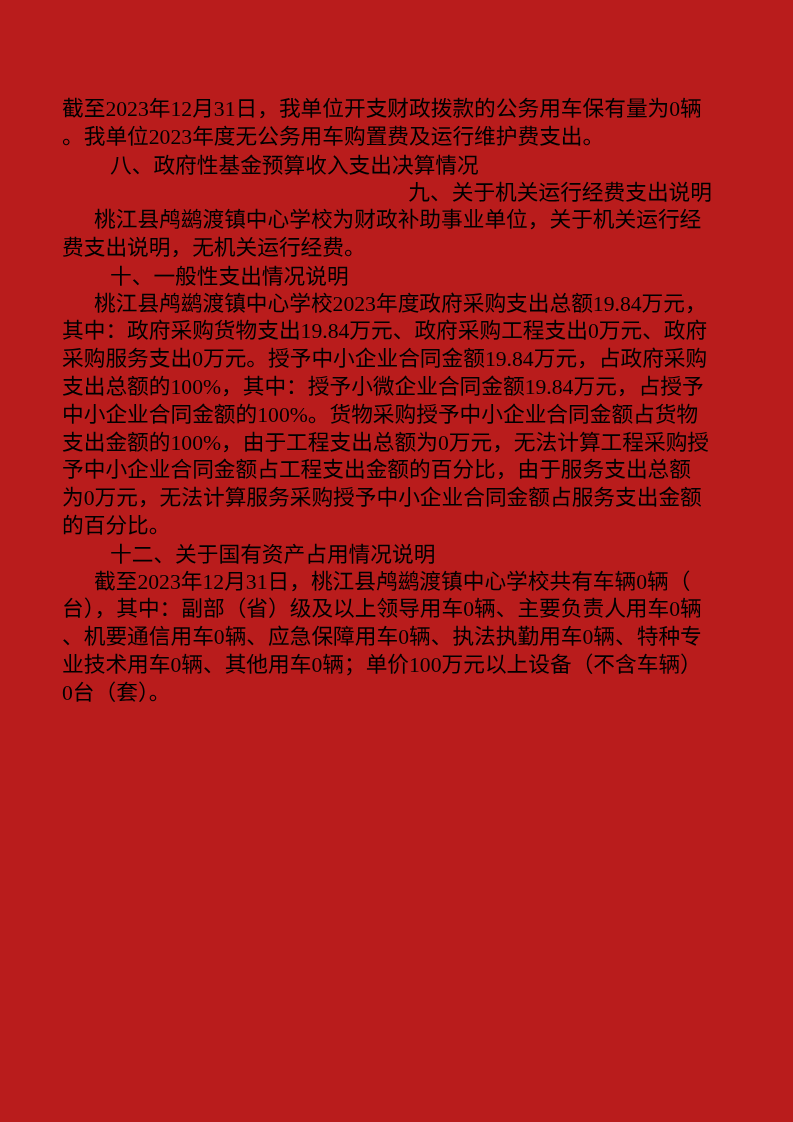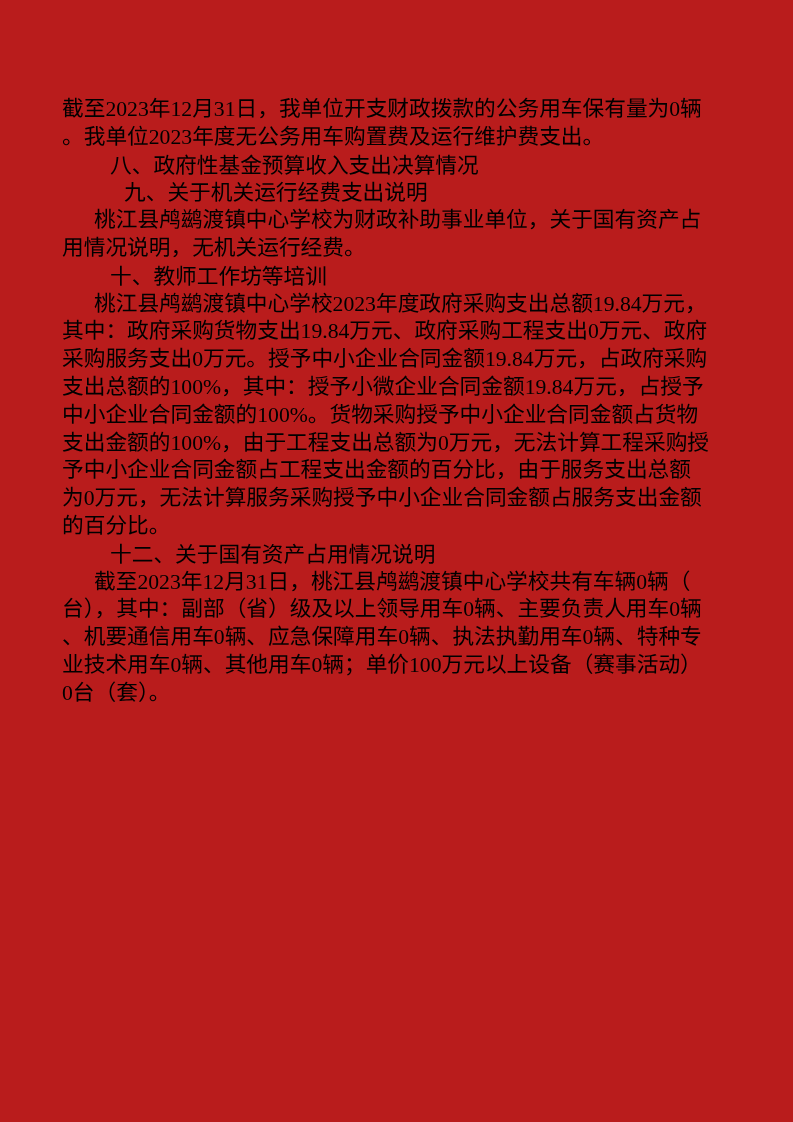--- a/index.html
+++ b/index.html
@@ -39,29 +39,30 @@
   .para.continuation {
     text-indent: 0;
   }
   .heading {
     font-family: "Liberation Sans", "DejaVu Sans", sans-serif;
     font-weight: 400;
     text-indent: 48px;
   }
   .heading.extra-indent {
     text-indent: 62px;
+    text-align: right;
   }
 </style>
 </head>
 <body>
 
 <main class="page" style="background: #b91c1c; padding-left: 20px;">
   <section class="text-block" id="doc-blocks" style="color: rgb(0, 0, 0);">
       <p class="para continuation">截至2023年12月31日，我单位开支财政拨款的公务用车保有量为0辆。我单位2023年度无公务用车购置费及运行维护费支出。</p>
       <p class="heading">八、政府性基金预算收入支出决算情况</p>
       <p class="heading extra-indent">九、关于机关运行经费支出说明</p>
-      <p class="para">桃江县鸬鹚渡镇中心学校为财政补助事业单位，关于国有资产占用情况说明，无机关运行经费。</p>
-      <p class="heading">十、教师工作坊等培训</p>
+      <p class="para">桃江县鸬鹚渡镇中心学校为财政补助事业单位，关于机关运行经费支出说明，无机关运行经费。</p>
+      <p class="heading">十、一般性支出情况说明</p>
       <p class="para">桃江县鸬鹚渡镇中心学校2023年度政府采购支出总额19.84万元，其中：政府采购货物支出19.84万元、政府采购工程支出0万元、政府采购服务支出0万元。授予中小企业合同金额19.84万元，占政府采购支出总额的100%，其中：授予小微企业合同金额19.84万元，占授予中小企业合同金额的100%。货物采购授予中小企业合同金额占货物支出金额的100%，由于工程支出总额为0万元，无法计算工程采购授予中小企业合同金额占工程支出金额的百分比，由于服务支出总额为0万元，无法计算服务采购授予中小企业合同金额占服务支出金额的百分比。</p>
       <p class="heading">十二、关于国有资产占用情况说明</p>
-      <p class="para">截至2023年12月31日，桃江县鸬鹚渡镇中心学校共有车辆0辆（台），其中：副部（省）级及以上领导用车0辆、主要负责人用车0辆、机要通信用车0辆、应急保障用车0辆、执法执勤用车0辆、特种专业技术用车0辆、其他用车0辆；单价100万元以上设备（赛事活动）0台（套）。</p>
+      <p class="para">截至2023年12月31日，桃江县鸬鹚渡镇中心学校共有车辆0辆（台），其中：副部（省）级及以上领导用车0辆、主要负责人用车0辆、机要通信用车0辆、应急保障用车0辆、执法执勤用车0辆、特种专业技术用车0辆、其他用车0辆；单价100万元以上设备（不含车辆）0台（套）。</p>
     </section>
 </main>
 
 </body></html>

